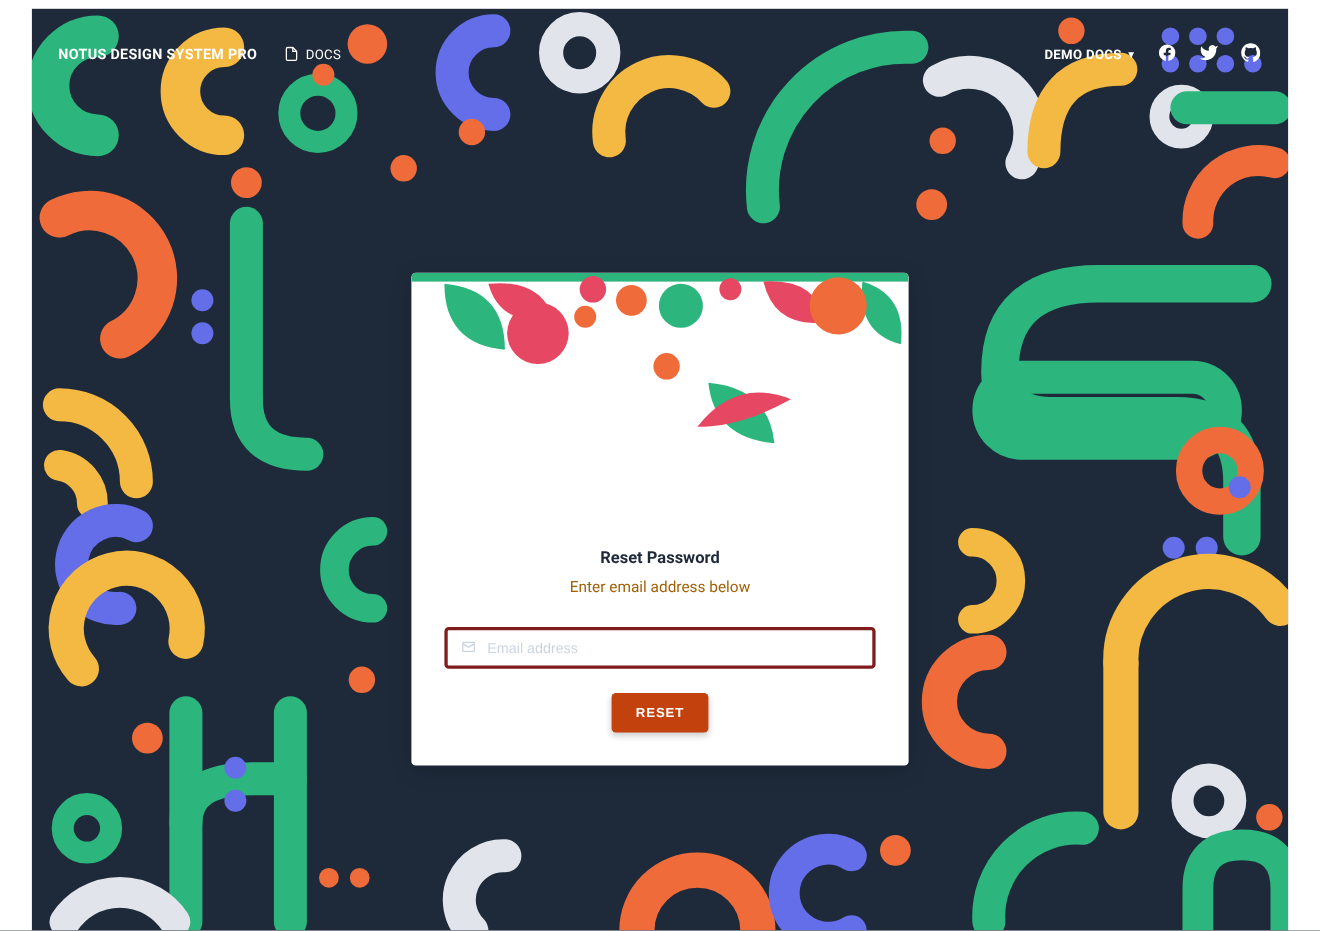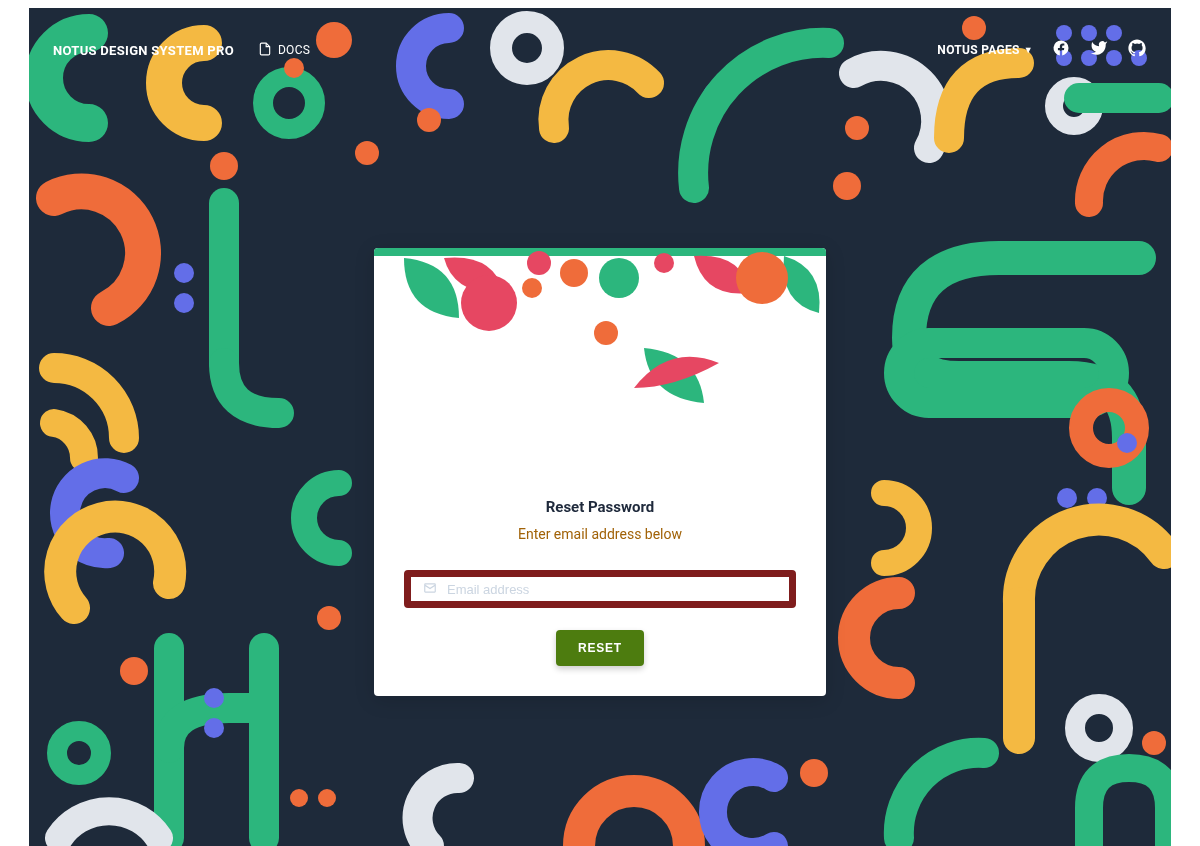--- a/index.html
+++ b/index.html
@@ -133,21 +133,21 @@
       margin-bottom: 10px;
     }
     .card-subtitle {
       font-size: 14px;
       color: #a16207;
       margin-bottom: 28px;
     }
     .input-wrap {
       display: flex;
       align-items: center;
-      border: 7px solid #7f1d1d;
+      border: 3px solid #7f1d1d;
       border-radius: 4px;
       padding: 0 12px;
       height: 38px;
       margin-bottom: 22px;
     }
     .input-wrap svg {
       width: 14px;
       height: 14px;
       fill: #cbd5e1;
       margin-right: 10px;
@@ -157,21 +157,21 @@
       flex: 1;
       border: none;
       outline: none;
       font-size: 13px;
       color: #334155;
     }
     .input-wrap input::placeholder {
       color: #cbd5e1;
     }
     .reset-btn {
-      background: #4d7c0f;
+      background: #c2410c;
       color: #fff;
       border: none;
       font-size: 12px;
       font-weight: 700;
       letter-spacing: 0.8px;
       padding: 11px 22px;
       border-radius: 4px;
       cursor: pointer;
       box-shadow: 0 3px 6px rgba(0,0,0,0.2);
     }
@@ -302,21 +302,21 @@
           <svg viewBox="0 0 24 24" fill="none" stroke="#fff" stroke-width="2">
               <path d="M14 2H6a2 2 0 0 0-2 2v16a2 2 0 0 0 2 2h12a2 2 0 0 0 2-2V8z"></path>
               <polyline points="14 2 14 8 20 8"></polyline>
             </svg>
         </span>
         <span>DOCS</span>
       </a>
     </div>
     <div class="nav-right">
       <a class="demo-pages">
-        <span>NOTUS PAGES</span>
+        <span>DEMO DOCS</span>
         <span class="caret">▼</span>
       </a>
       <a class="icon-btn">
         <span>
           <svg viewBox="0 0 24 24">
               <path d="M22 12a10 10 0 1 0-11.56 9.88v-6.99H7.9V12h2.54V9.8c0-2.5 1.49-3.89 3.77-3.89 1.09 0 2.24.2 2.24.2v2.46h-1.26c-1.24 0-1.63.77-1.63 1.56V12h2.78l-.44 2.89h-2.34v6.99A10 10 0 0 0 22 12z"></path>
             </svg>
         </span>
       </a>
       <a class="icon-btn">

